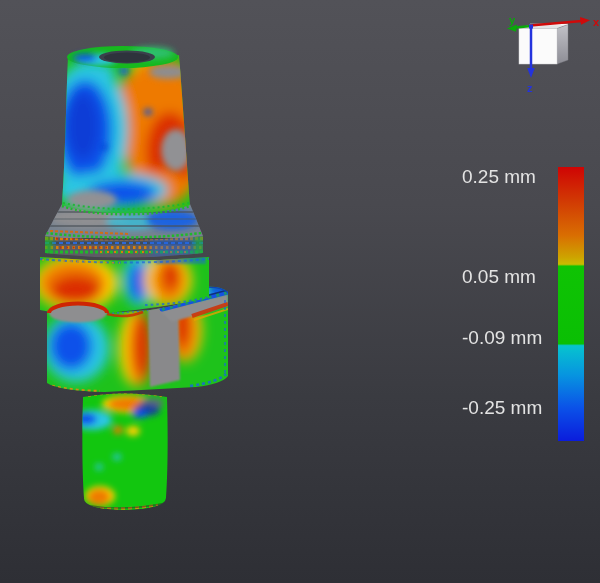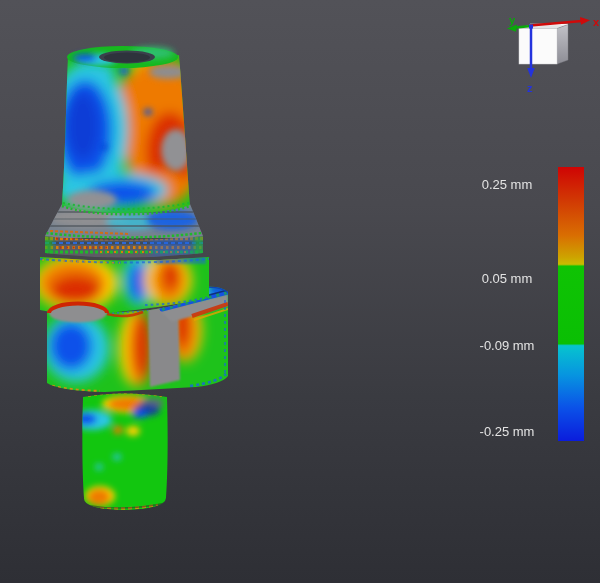--- a/index.html
+++ b/index.html
@@ -3,23 +3,23 @@
 <meta charset="utf-8">
 <style>
   html,body{margin:0;padding:0;}
   body{width:600px;height:583px;overflow:hidden;font-family:"Liberation Sans",sans-serif;background:#2e2f35;}
   .viewport{position:relative;width:600px;height:583px;
     background:linear-gradient(180deg,#525258 0%,#49494f 35%,#3a3b41 68%,#2e2f35 100%);}
   .model-svg{position:absolute;left:0;top:0;}
   .triad-svg{position:absolute;left:495px;top:10px;}
   .legend{position:absolute;left:0;top:0;width:600px;height:583px;pointer-events:none;}
   .legend-bar{position:absolute;left:558px;top:167px;width:26px;height:274px;}
-  .legend-label{position:absolute;right:48px;width:90px;text-align:center;
-    color:#e3e3e3;font-size:13px;line-height:15px;margin-top:8px;}
-  .ll0{top:169px}.ll1{top:263px}.ll2{top:330px}.ll3{top:416px}
+  .legend-label{position:absolute;right:48px;width:90px;text-align:left;
+    color:#e3e3e3;font-size:19px;line-height:15px;}
+  .ll0{top:169px}.ll1{top:269px}.ll2{top:330px}.ll3{top:400px}
   .axis-label{font-weight:bold;font-size:11px;}
 </style>
 </head>
 <body>
 
 <div class="viewport">
 
   <svg class="model-svg" width="600" height="583" viewBox="0 0 600 583">
     <defs>
       <filter id="b6" x="-40%" y="-40%" width="180%" height="180%">

